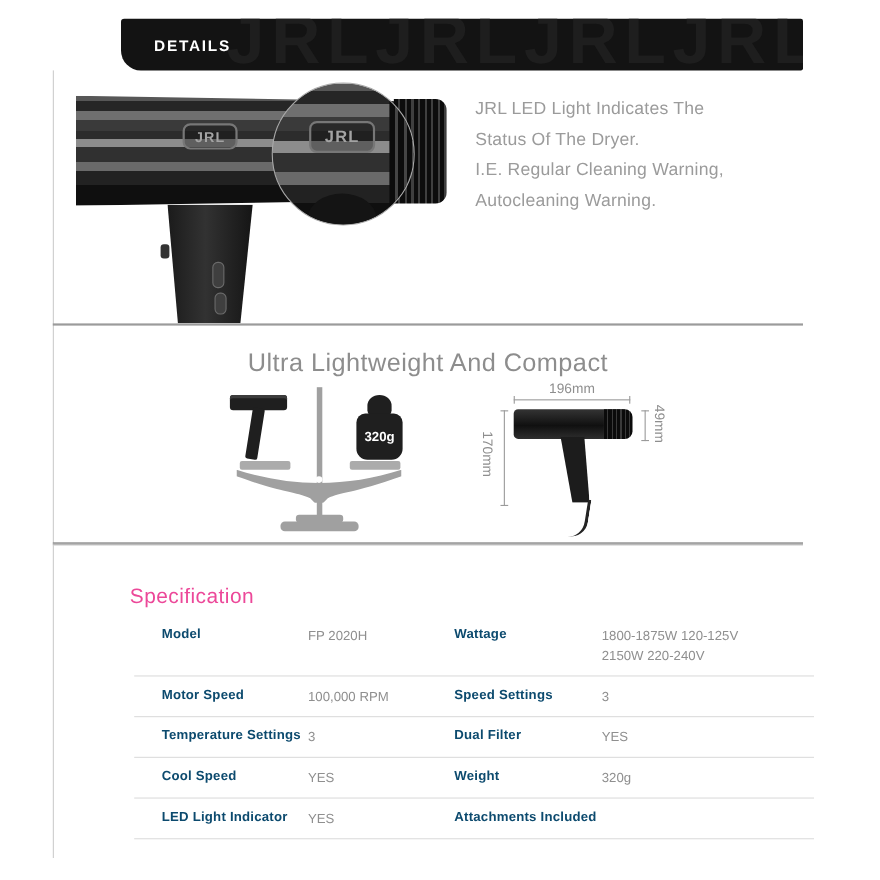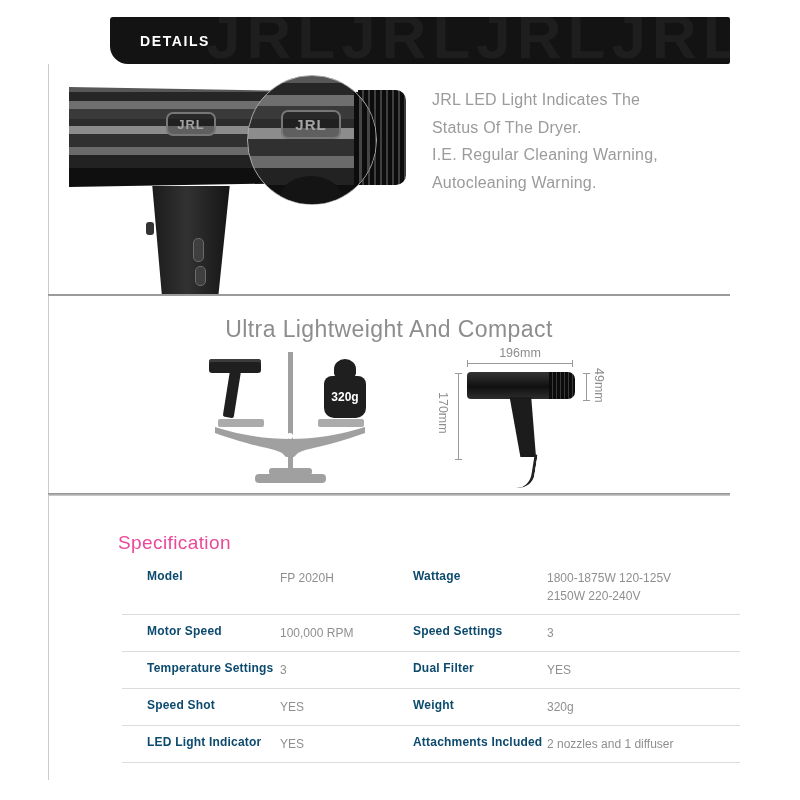--- a/index.html
+++ b/index.html
@@ -203,27 +203,26 @@
       <div class="spec-label">Speed Settings</div>
       <div class="spec-value">3</div>
     </div>
     <div class="spec-row">
       <div class="spec-label">Temperature Settings</div>
       <div class="spec-value">3</div>
       <div class="spec-label">Dual Filter</div>
       <div class="spec-value">YES</div>
     </div>
     <div class="spec-row">
-      <div class="spec-label">Speed Shot</div>
+      <div class="spec-label">Cool Speed</div>
       <div class="spec-value">YES</div>
       <div class="spec-label">Weight</div>
       <div class="spec-value">320g</div>
     </div>
     <div class="spec-row">
       <div class="spec-label">LED Light Indicator</div>
       <div class="spec-value">YES</div>
       <div class="spec-label">Attachments Included</div>
-      <div class="spec-value">2 nozzles and 1 diffuser</div>
     </div>
 
   </div>
 
 </div>
 
 </body></html>

